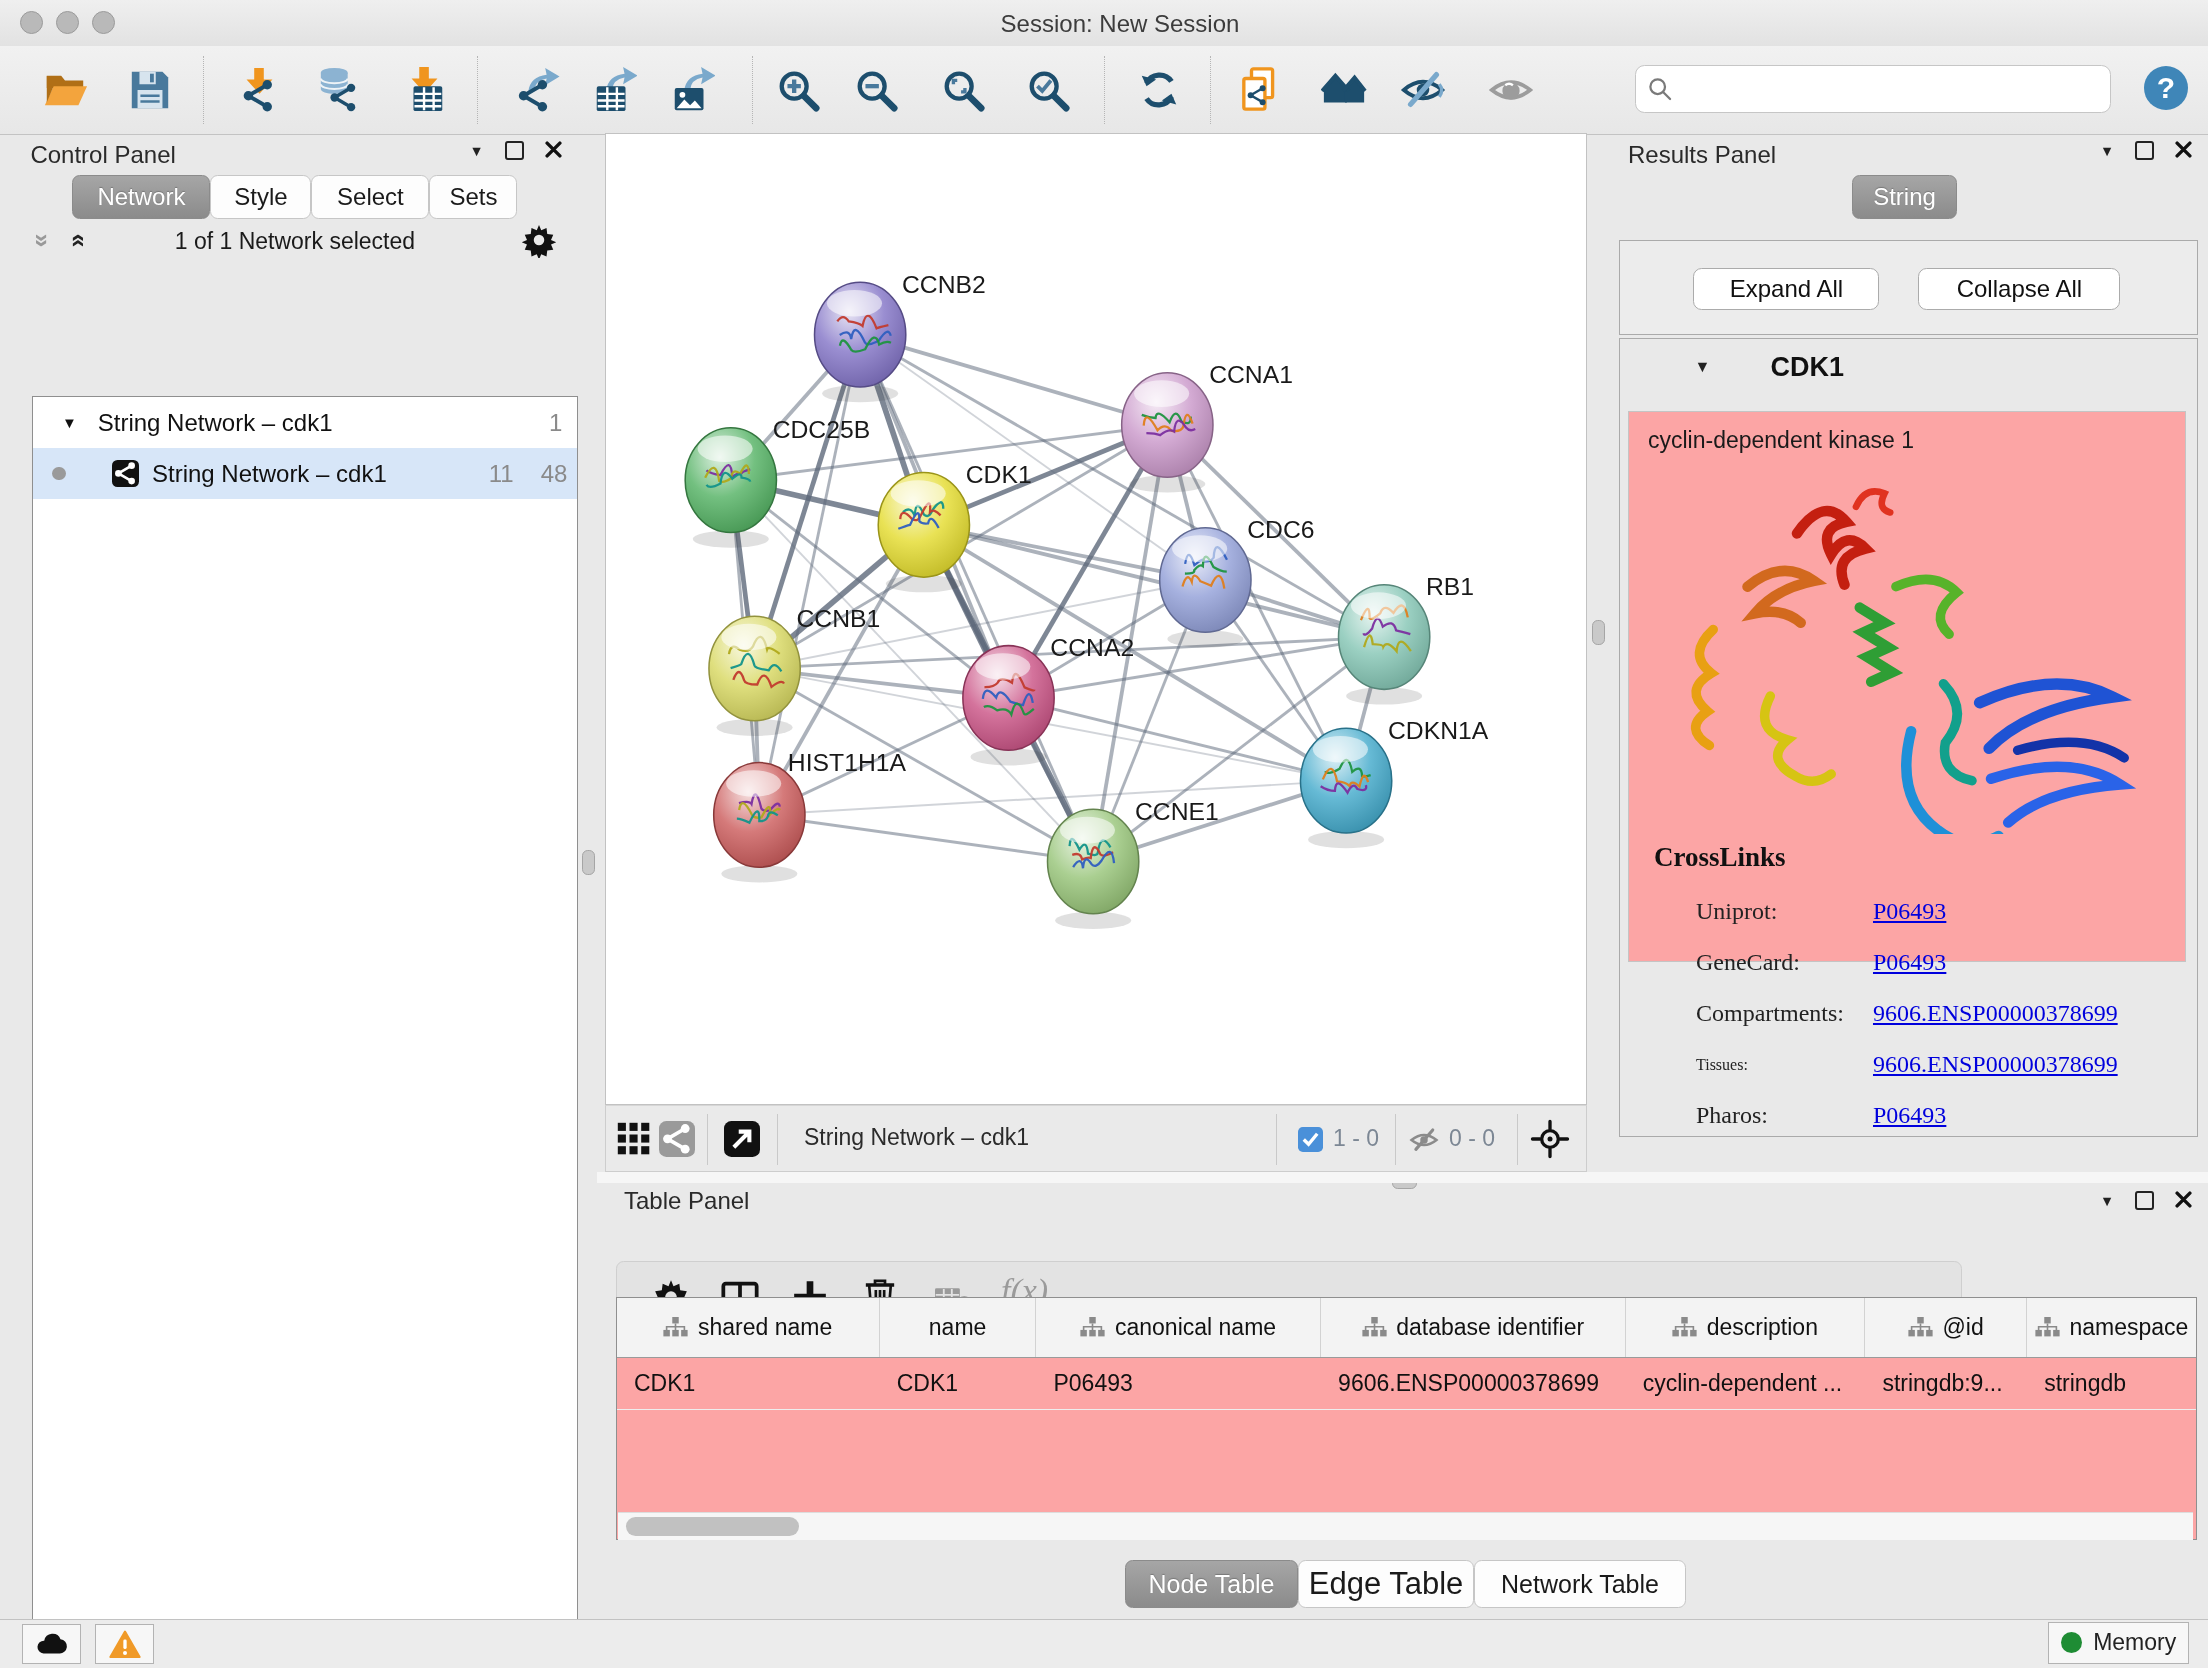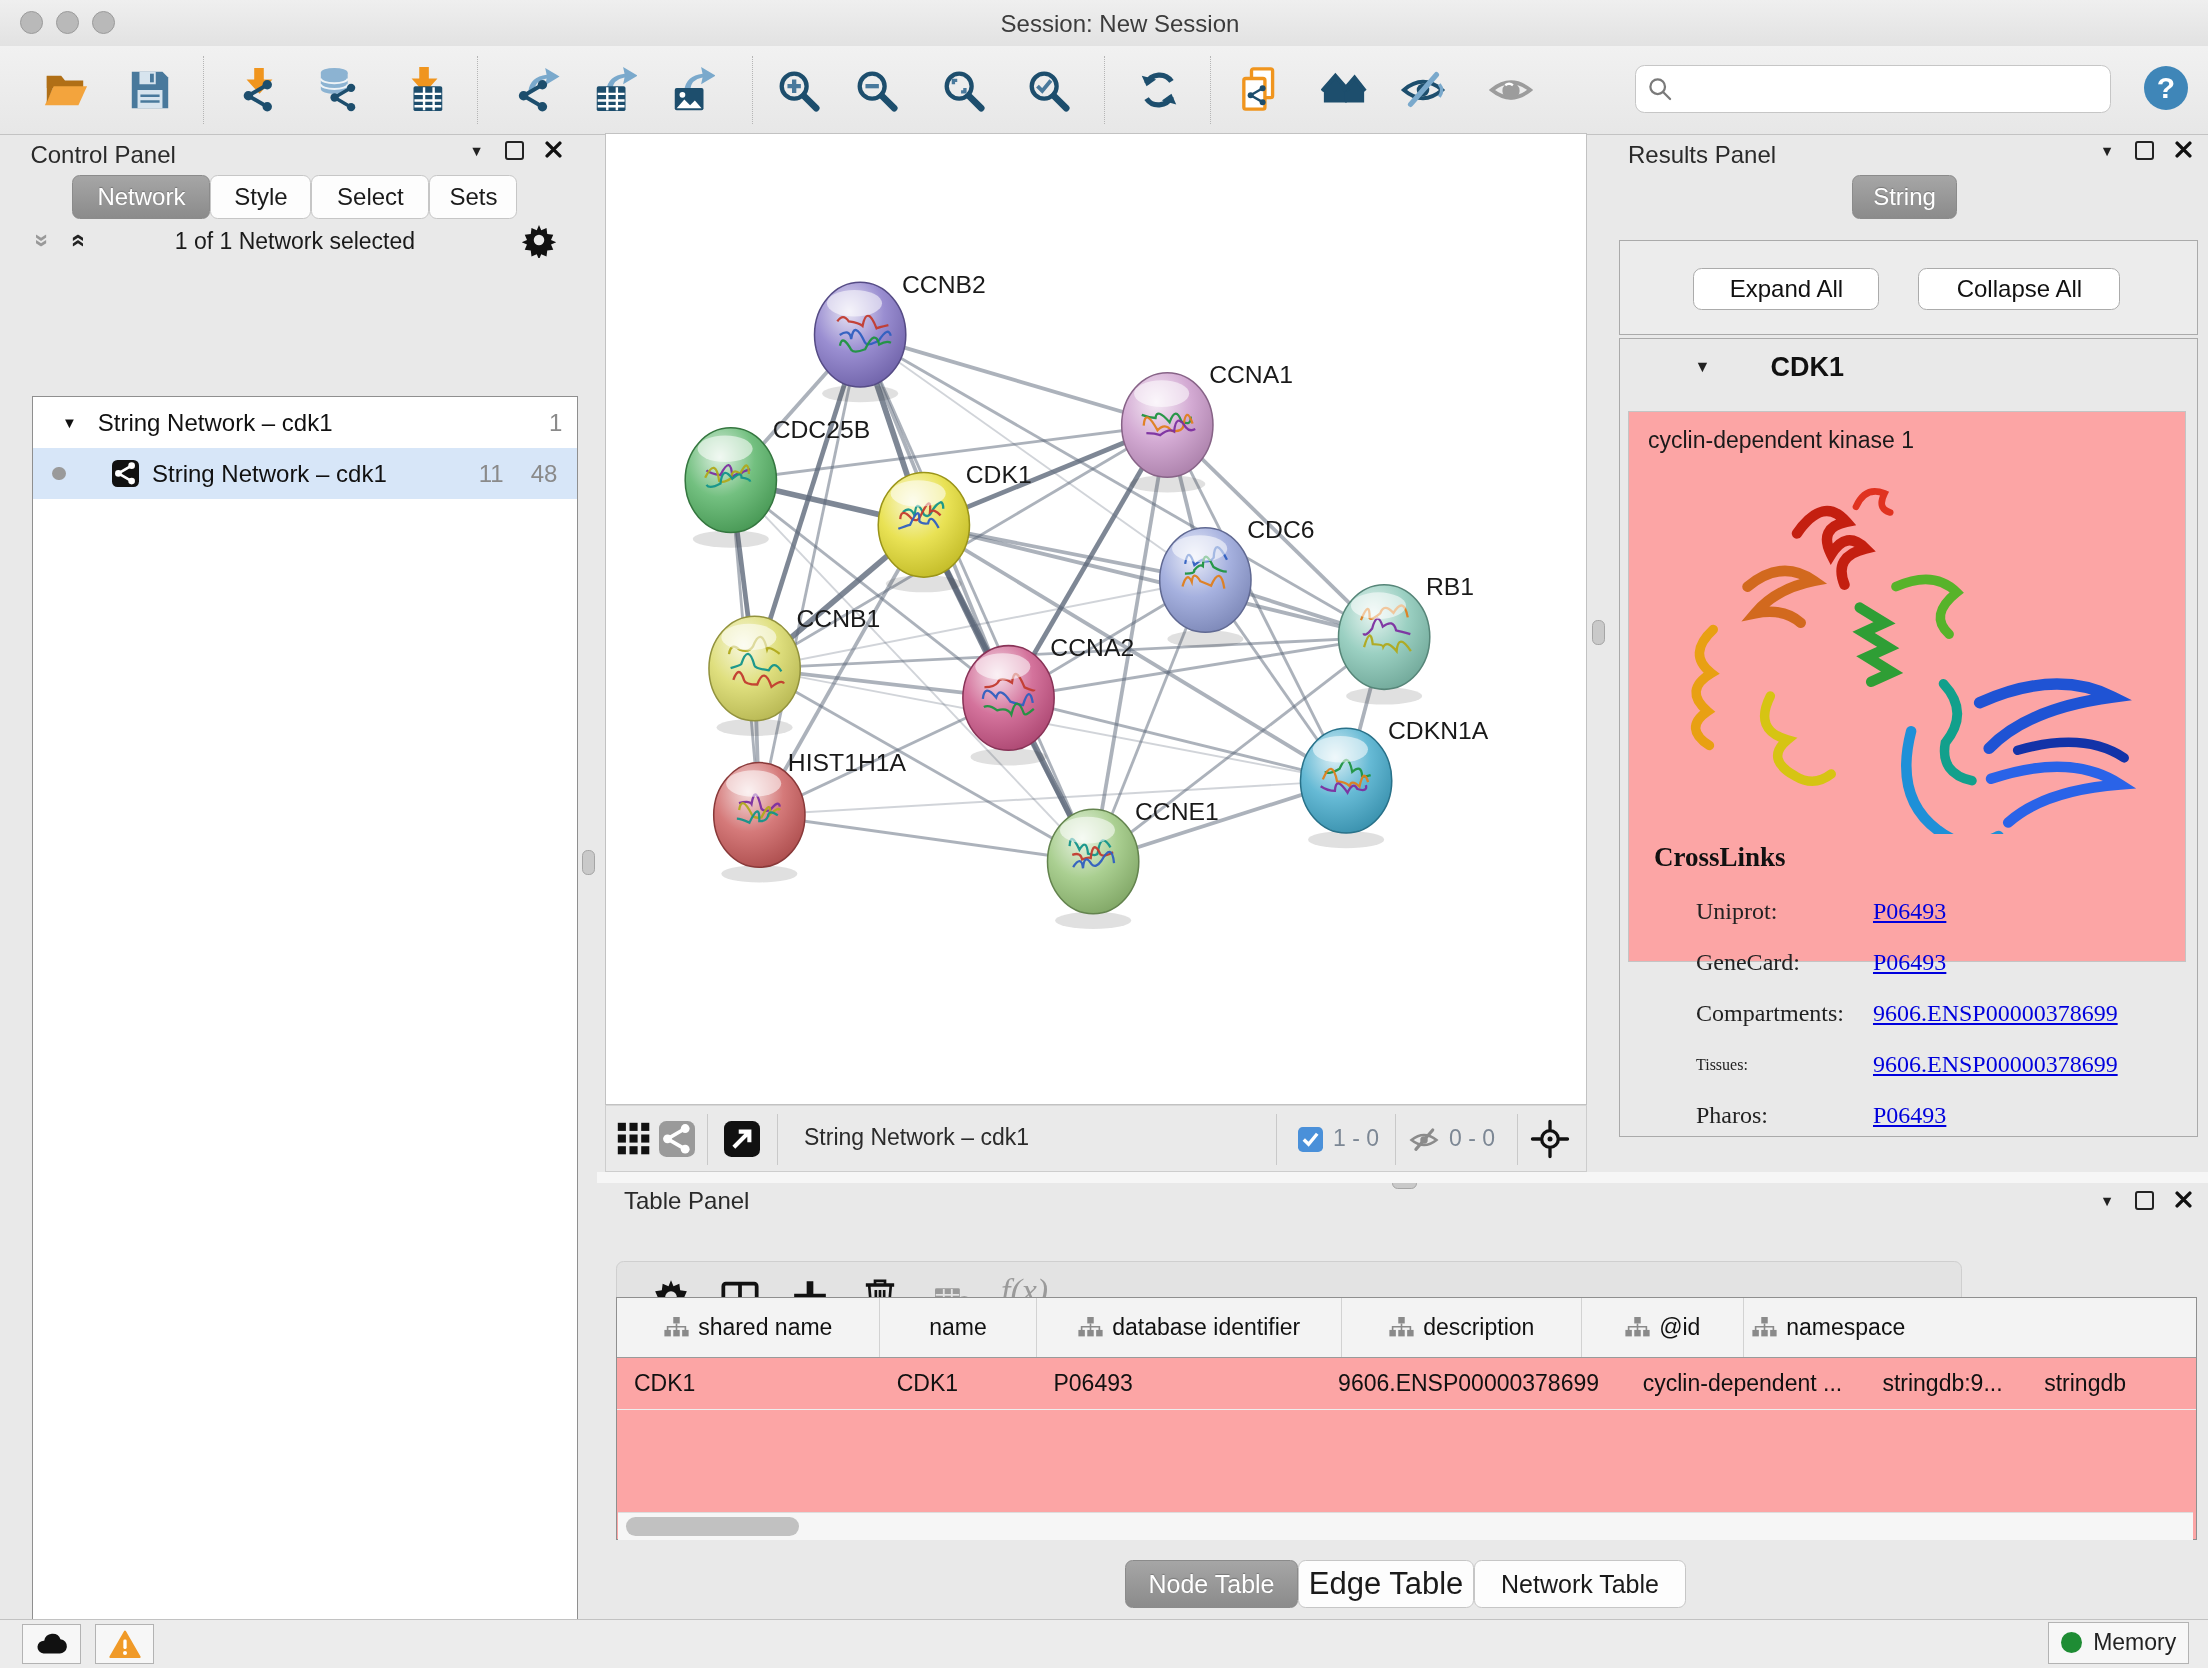--- a/index.html
+++ b/index.html
@@ -252,21 +252,21 @@
         <span class="cnt" style="margin-right:15px">1</span>
       </div>
       <div class="trow sel">
         <span style="margin-left:19px;width:13.3px;height:13.3px;border-radius:50%;background:#9a9a9a"></span>
         <svg style="margin-left:46px" width="27" height="27" viewBox="0 0 44 44">
             <rect x="0" y="0" width="44" height="44" rx="9" fill="#111"></rect>
             <use href="#shareW" transform="translate(5,2) scale(0.9)"></use>
           </svg>
         <span style="margin-left:13.3px;flex:1">String Network – cdk1</span>
         <span class="cnt" style="margin-right:27px">11</span>
-        <span class="cnt" style="margin-right:20px">48</span>
+        <span class="cnt" style="margin-right:10px">48</span>
       </div>
     </div>
   </div>
 
   <div class="abs canvas">
     <svg id="net-svg" width="980" height="970" viewBox="0 0 1030 1020">
         <defs>
           <radialGradient id="ng0" cx="38%" cy="28%" r="85%">
             <stop offset="0%" stop-color="rgb(232,229,244)"></stop>
             <stop offset="45%" stop-color="rgb(154,142,209)"></stop>
@@ -622,20 +622,32 @@
               <rect x="11" y="16" width="8" height="8"></rect>
               <rect x="22" y="16" width="8" height="8"></rect>
               <path d="M15 8v5M4 16v-4h22v4M15 12v4" stroke="#8a8a8a" stroke-width="2" fill="none"></path>
             </g>
           </svg>
           <span>shared name</span>
         </div>
       <div class="th" style="width:157px">
           <span>name</span>
         </div>
+      <div class="th" style="width:285px">
+          <svg width="25" height="21" viewBox="0 0 30 26">
+            <g fill="#8a8a8a">
+              <rect x="11" y="0" width="8" height="8"></rect>
+              <rect x="0" y="16" width="8" height="8"></rect>
+              <rect x="11" y="16" width="8" height="8"></rect>
+              <rect x="22" y="16" width="8" height="8"></rect>
+              <path d="M15 8v5M4 16v-4h22v4M15 12v4" stroke="#8a8a8a" stroke-width="2" fill="none"></path>
+            </g>
+          </svg>
+          <span>canonical name</span>
+        </div>
       <div class="th" style="width:305px">
           <svg width="25" height="21" viewBox="0 0 30 26">
             <g fill="#8a8a8a">
               <rect x="11" y="0" width="8" height="8"></rect>
               <rect x="0" y="16" width="8" height="8"></rect>
               <rect x="11" y="16" width="8" height="8"></rect>
               <rect x="22" y="16" width="8" height="8"></rect>
               <path d="M15 8v5M4 16v-4h22v4M15 12v4" stroke="#8a8a8a" stroke-width="2" fill="none"></path>
             </g>
           </svg>

